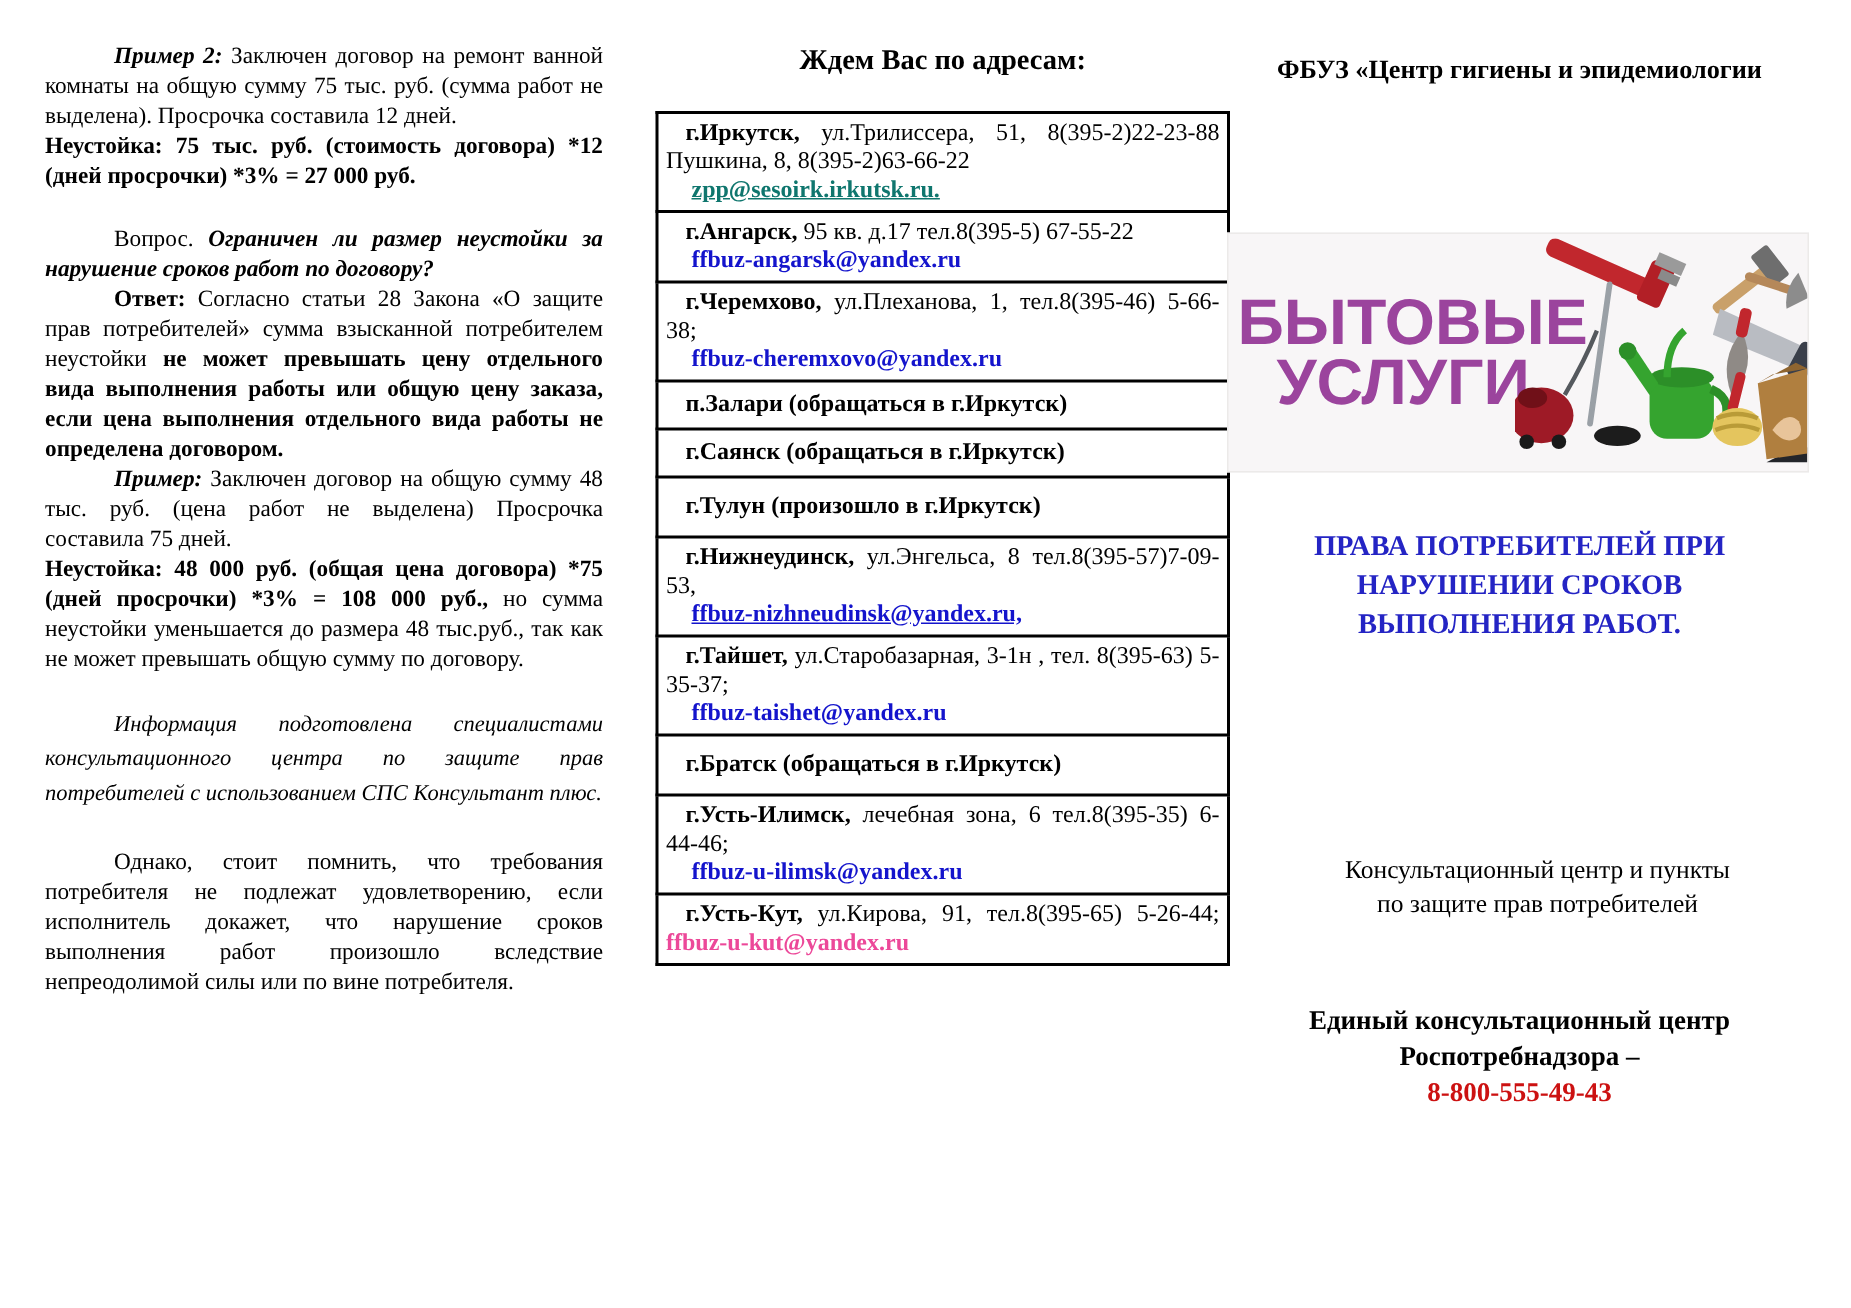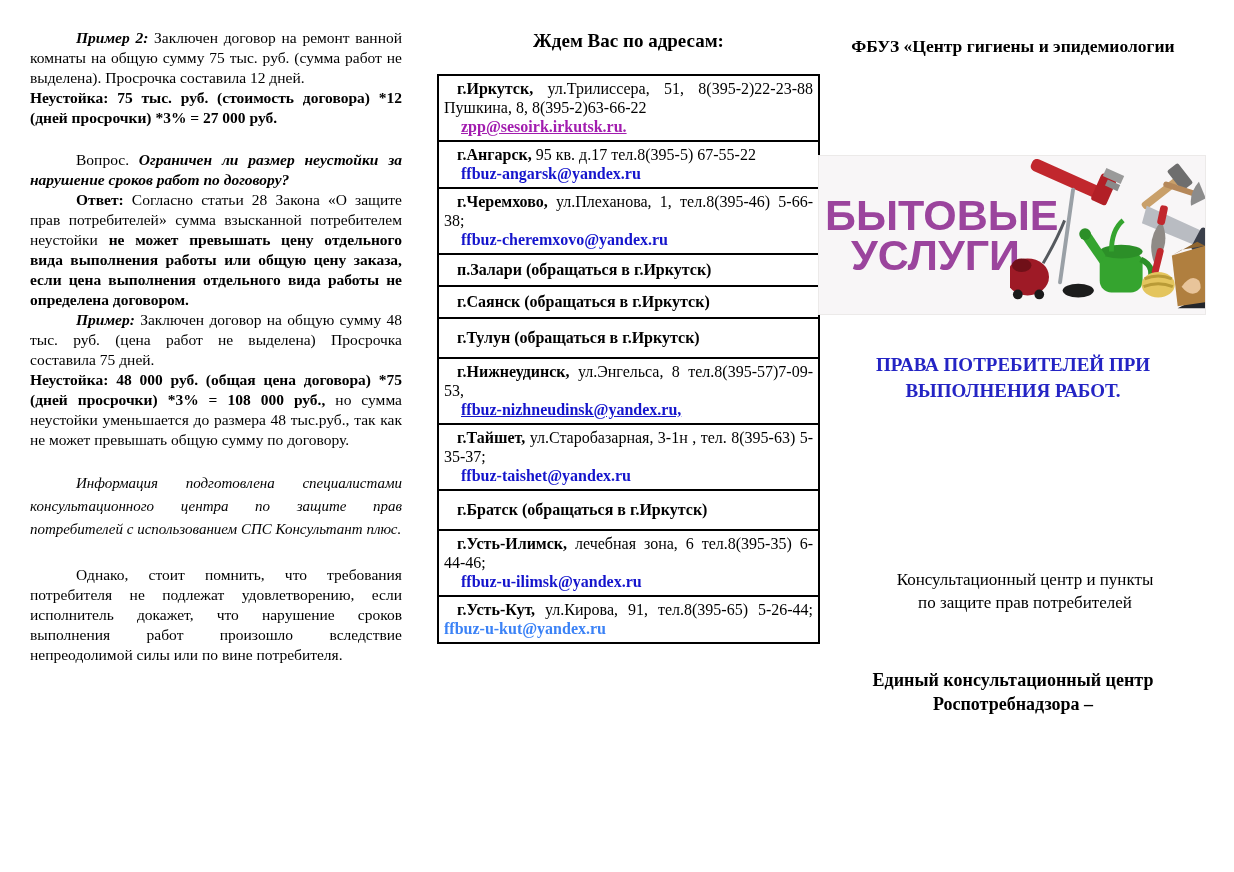--- a/index.html
+++ b/index.html
@@ -86,21 +86,21 @@
 </div>
 
 <div class="col-mid">
   <p class="mid-header">Ждем Вас по адресам:</p>
 
   <table class="addr">
     <tbody>
         <tr>
           <td>
       <div class="cell"><b>г.Иркутск,</b><span> ул.Трилиссера, 51,  8(395-2)22-23-88 Пушкина, 8,  8(395-2)63-66-22</span></div>
-      <div class="email-line"><a class="email u" style="color:#a21caf">zpp@sesoirk.irkutsk.ru.</a></div>
+      <div class="email-line"><a class="email u" style="color:#0f766e">zpp@sesoirk.irkutsk.ru.</a></div>
     </td>
         </tr>
     <tr>
           <td>
       <div class="cell"><b>г.Ангарск,</b><span> 95 кв. д.17  тел.8(395-5) 67-55-22</span></div>
       <div class="email-line"><a class="email" style="color:#1414cc">ffbuz-angarsk@yandex.ru</a></div>
     </td>
         </tr>
     <tr>
           <td>
@@ -113,21 +113,21 @@
       <div class="cityline">п.Залари  (обращаться в г.Иркутск)</div>
     </td>
         </tr>
     <tr>
           <td>
       <div class="cityline">г.Саянск  (обращаться в г.Иркутск)</div>
     </td>
         </tr>
     <tr>
           <td>
-      <div class="cityline tall">г.Тулун (обращаться в г.Иркутск)</div>
+      <div class="cityline tall">г.Тулун (произошло в г.Иркутск)</div>
     </td>
         </tr>
     <tr>
           <td>
       <div class="cell"><b>г.Нижнеудинск,</b><span> ул.Энгельса, 8 тел.8(395-57)7-09-53,</span></div>
       <div class="email-line"><a class="email u" style="color:#1414cc">ffbuz-nizhneudinsk@yandex.ru,</a></div>
     </td>
         </tr>
     <tr>
           <td>
@@ -141,21 +141,21 @@
     </td>
         </tr>
     <tr>
           <td>
       <div class="cell"><b>г.Усть-Илимск,</b><span> лечебная зона, 6 тел.8(395-35) 6-44-46;</span></div>
       <div class="email-line"><a class="email" style="color:#1414cc">ffbuz-u-ilimsk@yandex.ru</a></div>
     </td>
         </tr>
     <tr>
           <td>
-      <div class="cell"><b>г.Усть-Кут,</b><span> ул.Кирова, 91, тел.8(395-65) 5-26-44; </span><a class="email" style="color:#3b82f6">ffbuz-u-kut@yandex.ru</a></div>
+      <div class="cell"><b>г.Усть-Кут,</b><span> ул.Кирова, 91, тел.8(395-65) 5-26-44; </span><a class="email" style="color:#ec4899">ffbuz-u-kut@yandex.ru</a></div>
     </td>
         </tr>
   </tbody>
     </table>
 </div>
 
 <div class="col-right">
   <div class="org">
     <div>ФБУЗ «Центр гигиены и эпидемиологии</div>
   </div>
@@ -226,25 +226,27 @@
         <polygon points="196,138 176,148 172,150 200,150 200,140" fill="#23252a"></polygon>
         <polygon points="166,96 200,86 200,144 172,148" fill="#b07f3f"></polygon>
         <polygon points="166,96 176,90 200,86 192,82" fill="#8f6530"></polygon>
         <path d="M176 128 q8 10 16 6 q6 -4 2 -12 q-8 -8 -18 6 z" fill="#e8c49a"></path>
       </g>
     </svg>
   </div>
 
   <div class="rc-title">
     <div>ПРАВА ПОТРЕБИТЕЛЕЙ ПРИ</div>
+    <div>НАРУШЕНИИ СРОКОВ</div>
     <div>ВЫПОЛНЕНИЯ РАБОТ.</div>
   </div>
 
   <div class="rc-consult">
     <div>Консультационный центр и пункты</div>
     <div>по защите прав потребителей</div>
   </div>
 
   <div class="rc-unified">
     <div>Единый консультационный центр</div>
     <div>Роспотребнадзора –</div>
+    <div class="rc-phone">8-800-555-49-43</div>
   </div>
 </div>
 
 </body></html>

